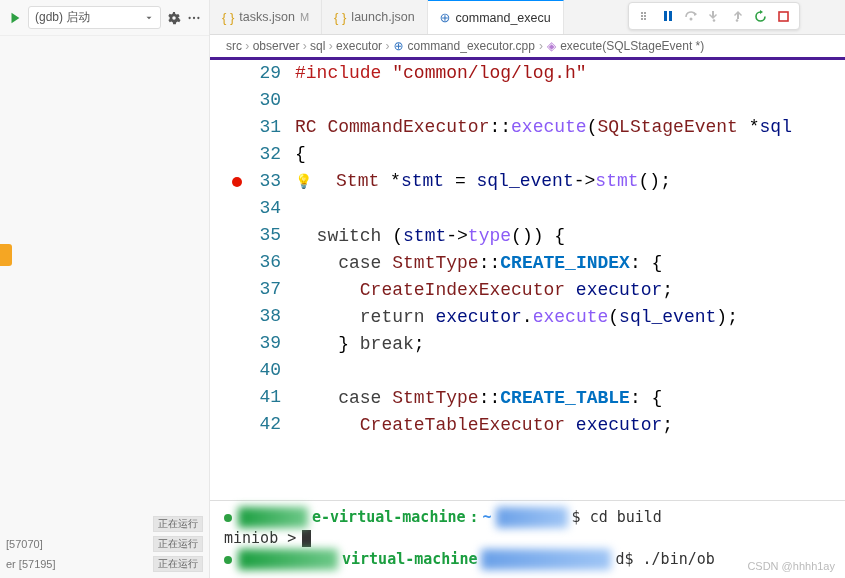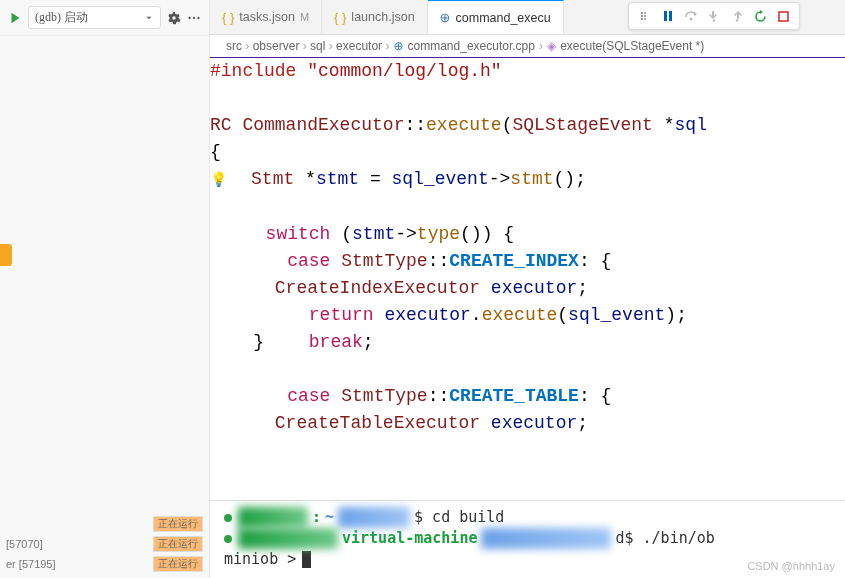--- a/index.html
+++ b/index.html
@@ -1,51 +1,51 @@
 <!DOCTYPE html>
 <html><head>
   <meta charset="utf-8">
   <style>
     * { margin: 0; padding: 0; box-sizing: border-box; }
     body { font-family: "Segoe UI", -apple-system, sans-serif; font-size: 13px; background: #fff; color: #333; overflow: hidden; width: 845px; height: 578px; position: relative; }
     .layout { display: flex; height: 100%; }
     .sidebar { width: 210px; flex-shrink: 0; background: #f8f8f8; border-right: 1px solid #e7e7e7; display: flex; flex-direction: column; position: relative; }
-    .sb-top { display: flex; align-items: center; gap: 6px; padding: 6px 8px; border-bottom: 1px solid #eee; font-family: Liberation Serif, serif; }
+    .sb-top { display: flex; align-items: center; gap: 6px; padding: 6px 8px; border-bottom: 1px solid #eee; }
     .run-icon { color: #2ea043; }
     .cfg-select { flex: 1; display: flex; align-items: center; justify-content: space-between; padding: 2px 6px; background: #fff; border: 1px solid #ddd; border-radius: 3px; font-size: 12px; color: #555; }
     .chev-down { width: 10px; height: 10px; }
     .gear, .dots { color: #555; }
     .sb-body { flex: 1; position: relative; }
     .orange-tab { position: absolute; left: 0; top: 208px; width: 12px; height: 22px; background: #f5a623; border-radius: 0 3px 3px 0; }
     .sb-bottom { padding: 4px 6px; font-size: 11px; color: #777; }
     .call-row { display: flex; justify-content: space-between; align-items: center; padding: 2px 0; }
-    .badge-run { background: #fdba74; border: 1px solid #ddd; border-radius: 0; padding: 0 4px; font-size: 10px; color: #666; }
+    .badge-run { background: #e5e5e5; border: 1px solid #ddd; border-radius: 0; padding: 0 4px; font-size: 10px; color: #666; }
     .main { flex: 1; display: flex; flex-direction: column; min-width: 0; }
     .tabs { display: flex; align-items: center; background: #f3f3f3; border-bottom: 1px solid #ddd; height: 35px; position: relative; }
     .tab { display: flex; align-items: center; gap: 5px; padding: 0 12px; height: 100%; font-size: 12.5px; color: #6e6e6e; border-right: 1px solid #e5e5e5; cursor: pointer; }
     .tab.active { background: #fff; border-top: 1px solid #008cff; color: #333; }
     .tab-icon { font-size: 13px; }
     .json-icon { color: #d9a420; }
     .cpp-icon { color: #3777c2; }
     .modified { color: #999; font-size: 11px; }
     .debug-tools { position: absolute; right: 45px; top: 2px; display: flex; align-items: center; gap: 3px; background: #fff; border: 1px solid #ddd; border-radius: 4px; padding: 3px 6px; box-shadow: 0 1px 3px rgba(0,0,0,.1); }
     .dbg-btn { width: 20px; height: 20px; display: flex; align-items: center; justify-content: center; cursor: pointer; border-radius: 3px; }
-    .breadcrumb { display: flex; align-items: center; gap: 4px; padding: 4px 16px; font-size: 12px; color: #666; background: #fff; border-bottom: 1px solid #4c1d95; }
+    .breadcrumb { display: flex; align-items: center; gap: 4px; padding: 4px 16px; font-size: 12px; color: #666; background: #fff; border-bottom: 3px solid #4c1d95; }
     .breadcrumb .sep { color: #aaa; }
     .bc-fn { color: #666; }
     .bc-cube { color: #b67ed4; }
     .editor { flex: 1; display: flex; font-family: Consolas, "Courier New", monospace; font-size: 18px; overflow: hidden; position: relative; }
     .gutter { width: 85px; text-align: right; padding-right: 14px; color: #237893; user-select: none; position: relative; line-height: 27px; }
     .bp-col { position: absolute; left: 22px; top: 0; width: 14px; }
     .bp { width: 10px; height: 10px; border-radius: 50%; background: #e51400; position: absolute; }
     .code { flex: 1; line-height: 27px; white-space: pre; overflow: hidden; }
     .bulb { color: #d9a420; font-size: 14px; margin-right: 2px; }
-    .kw { color: #be185d; margin-left: 34px; }
+    .kw { color: #404040; }
     .type { color: #7f1d1d; }
-    .fn { color: #a16207; }
+    .fn { color: #8b5cf6; }
     .str { color: #a31515; }
     .const { color: #0070c1; font-weight: bold; }
     .pp { color: #b91c1c; }
     .punct { color: #000; }
     .ident { color: #001080; }
     .panel { border-top: 1px solid #ddd; background: #fff; }
     .panel-tabs { display: flex; gap: 4px; padding: 4px 14px 0; font-size: 11.5px; color: #666; border-bottom: 1px solid #eee; }
     .ptab { padding: 6px 8px; cursor: pointer; }
     .ptab.active { color: #333; border-bottom: 1px solid #005fb8; }
     .term { font-family: Consolas, monospace; font-size: 15px; padding: 6px 14px 8px; line-height: 21px; }
@@ -178,42 +178,64 @@
     <div class="breadcrumb">
       <span id="bc-path"><span>src</span> <span class="sep">›</span> <span>observer</span> <span class="sep">›</span> <span>sql</span> <span class="sep">›</span> <span>executor</span> <span class="sep">›</span> </span>
       <span class="cpp-icon">⊕</span>
       <span class="bc-fn">command_executor.cpp</span>
       <span class="sep">›</span>
       <span class="bc-cube">◈</span>
       <span class="bc-fn">execute(SQLStageEvent *)</span>
     </div>
 
     <div class="editor">
+      <div class="gutter">
+        <div class="bp-col" id="bp-col">
+            <div class="bp" style="top: 117px;"></div>
+          </div>
+        <div id="line-nums">
+            <div>29</div>
+            <div>30</div>
+            <div>31</div>
+            <div>32</div>
+            <div>33</div>
+            <div>34</div>
+            <div>35</div>
+            <div>36</div>
+            <div>37</div>
+            <div>38</div>
+            <div>39</div>
+            <div>40</div>
+            <div>41</div>
+            <div>42</div>
+          </div>
+      </div>
       <div class="code" id="code-lines"><div><span class="pp">#include</span><span class="punct"> </span><span class="str">"common/log/log.h"</span></div><div>&nbsp;</div><div><span class="type">RC </span><span class="type">CommandExecutor</span><span class="punct">::</span><span class="fn">execute</span><span class="punct">(</span><span class="type">SQLStageEvent </span><span class="punct">*</span><span class="ident">sql</span></div><div><span class="punct">{</span></div><div><span class="bulb">💡</span><span class="punct">  </span><span class="type">Stmt </span><span class="punct">*</span><span class="ident">stmt</span><span class="punct"> = </span><span class="ident">sql_event</span><span class="punct">-&gt;</span><span class="fn">stmt</span><span class="punct">();</span></div><div>&nbsp;</div><div><span class="punct">  </span><span class="kw">switch</span><span class="punct"> (</span><span class="ident">stmt</span><span class="punct">-&gt;</span><span class="fn">type</span><span class="punct">()) {</span></div><div><span class="punct">    </span><span class="kw">case</span><span class="punct"> </span><span class="type">StmtType</span><span class="punct">::</span><span class="const">CREATE_INDEX</span><span class="punct">: {</span></div><div><span class="punct">      </span><span class="type">CreateIndexExecutor </span><span class="ident">executor</span><span class="punct">;</span></div><div><span class="punct">      </span><span class="kw">return</span><span class="punct"> </span><span class="ident">executor</span><span class="punct">.</span><span class="fn">execute</span><span class="punct">(</span><span class="ident">sql_event</span><span class="punct">);</span></div><div><span class="punct">    } </span><span class="kw">break</span><span class="punct">;</span></div><div>&nbsp;</div><div><span class="punct">    </span><span class="kw">case</span><span class="punct"> </span><span class="type">StmtType</span><span class="punct">::</span><span class="const">CREATE_TABLE</span><span class="punct">: {</span></div><div><span class="punct">      </span><span class="type">CreateTableExecutor </span><span class="ident">executor</span><span class="punct">;</span></div></div>
     </div>
 
     <div class="panel">
       <div class="term">
         <div class="term-row">
           <span class="g-dot"></span>
           <span class="blur" style="width:70px;">xxxx</span>
+            <span class="prompt-green">e-virtual-machine</span>
             <span class="prompt-green">:</span>
             <span class="prompt-blue">~</span>
             <span class="blur-blue" style="width:72px;">xx</span>
             <span>$ cd build</span>
+        </div>
+        <div class="term-row">
+          <span>miniob &gt; </span>
+            <span class="cursor-blk"></span>
         </div>
         <div class="term-row">
           <span class="g-dot"></span>
           <span class="blur" style="width:100px;">xxxx</span>
             <span class="prompt-green">virtual-machine</span>
             <span class="blur-blue" style="width:130px;">xx</span>
             <span>d$ ./bin/ob</span>
         </div>
-        <div class="term-row">
-          <span>miniob &gt; </span>
-            <span class="cursor-blk"></span>
-        </div>
       </div>
     </div>
   </div>
 </div>
 
 <div class="watermark">CSDN @hhhh1ay</div>
 
 </body></html>

